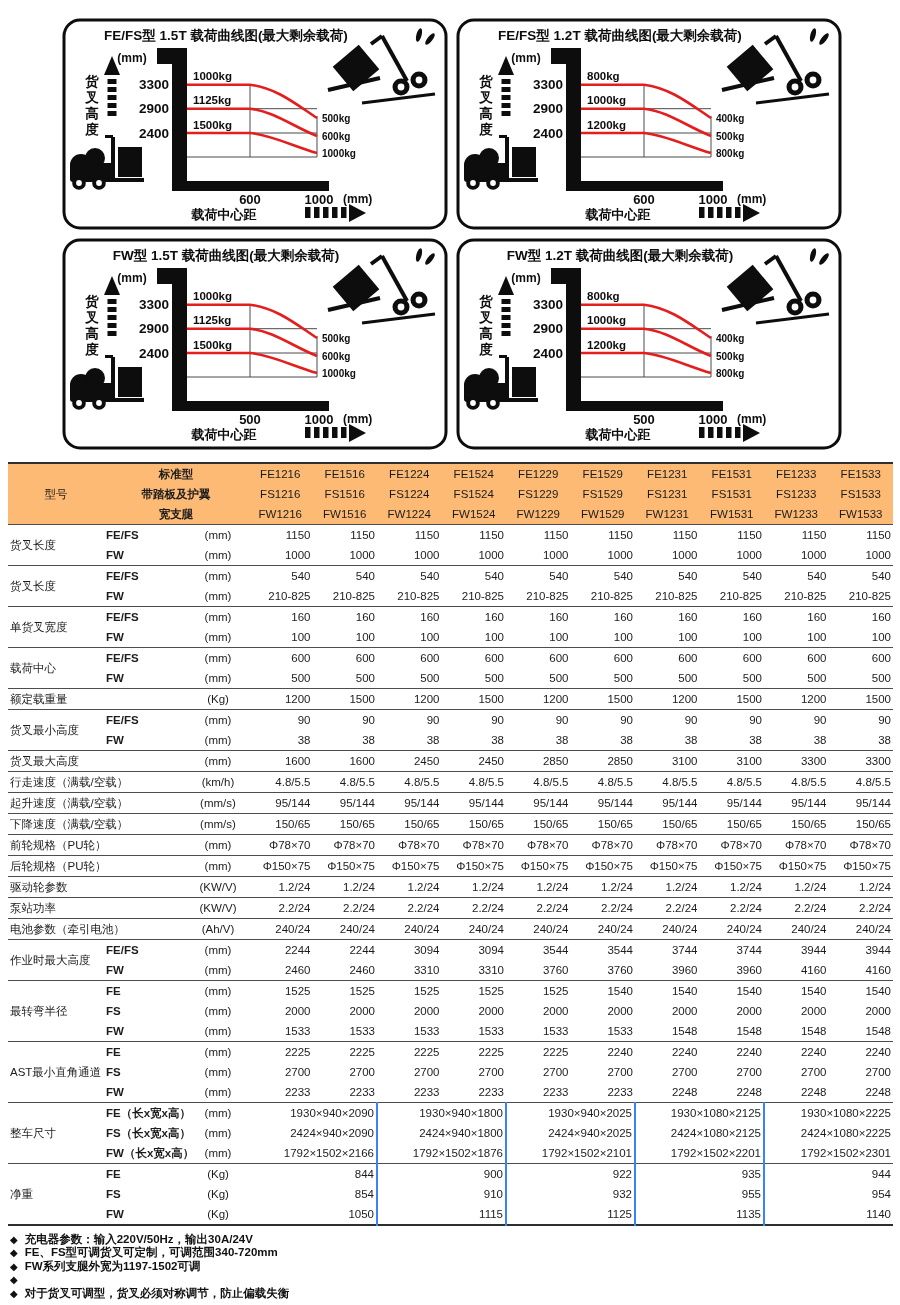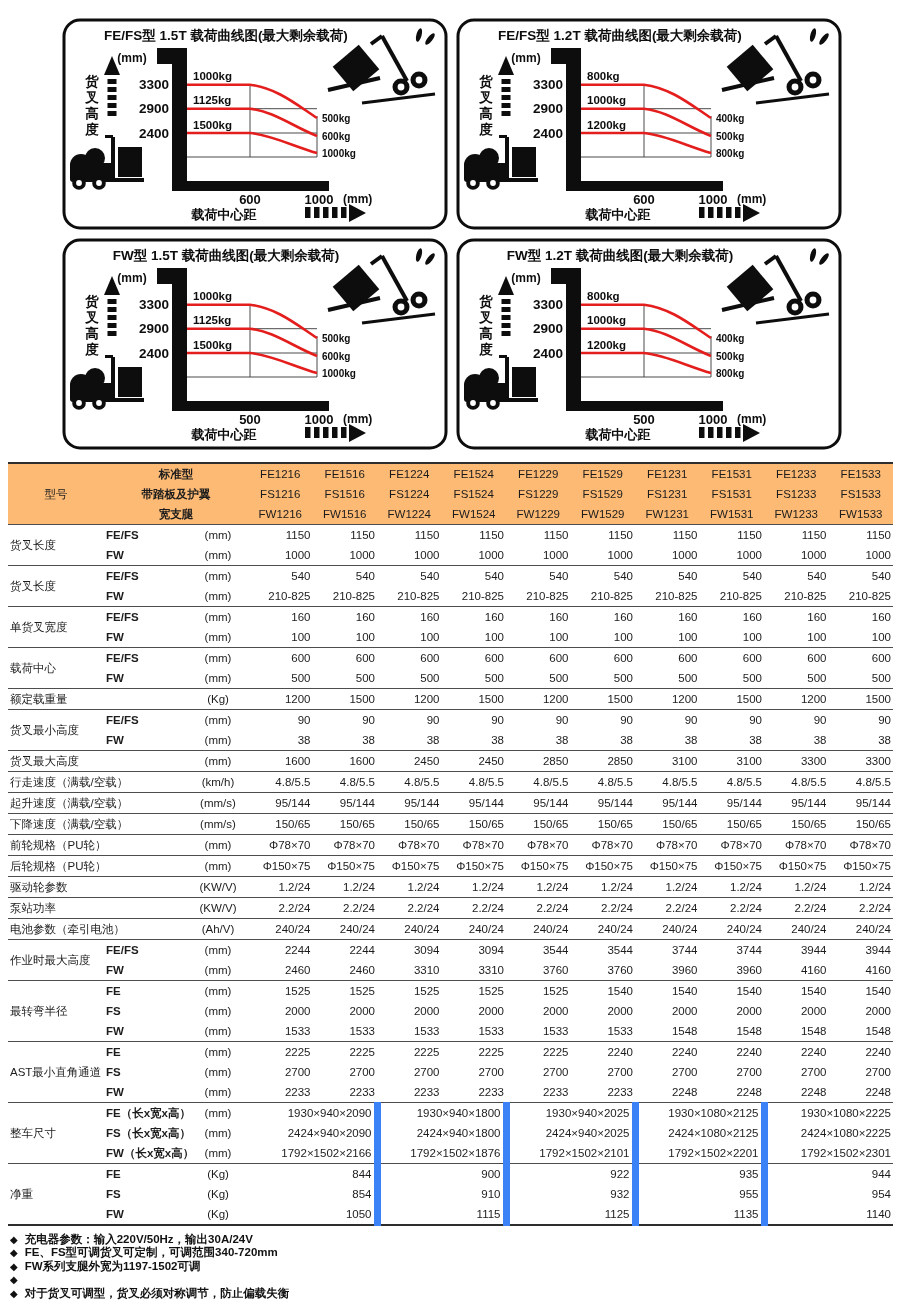--- a/index.html
+++ b/index.html
@@ -24,21 +24,21 @@
   }
   #spec-table td{height:20px;padding:0 2px;vertical-align:middle;font-size:11.5px;line-height:12px;white-space:nowrap;}
   #spec-table thead td{background:#fdba74;text-align:center;}
   #spec-table thead{border-bottom:1.5px solid #2e2e2e;}
   #spec-table tr.gtop td{border-top:1px solid #4d4d4d;}
   td.lbl{font-weight:normal;font-size:12px;text-align:left;padding-left:4px;}
   td.variant{font-weight:bold;font-size:11px;text-align:left;padding-left:5px;}
   td.unit{font-size:11px;text-align:center;}
   td.val{text-align:right;padding-right:9px;}
   td.val.merged{text-align:right;padding-right:0;}
-  td.mdiv{border-left:7px solid #3b82f6;}
+  td.mdiv{border-left:2px solid #3b82f6;}
   td.model{text-align:right;padding-right:9px;font-size:12px;}
   
   #footnotes{list-style:none;margin:7px 0 0 10px;padding:0;}
   #footnotes li{display:flex;align-items:flex-start;font-size:11.5px;font-weight:bold;color:#111;line-height:13.4px;}
   #footnotes .diamond{margin-right:7px;font-size:10px;line-height:13.4px;}
 </style>
 </head>
 <body>
 
 <div id="page">

